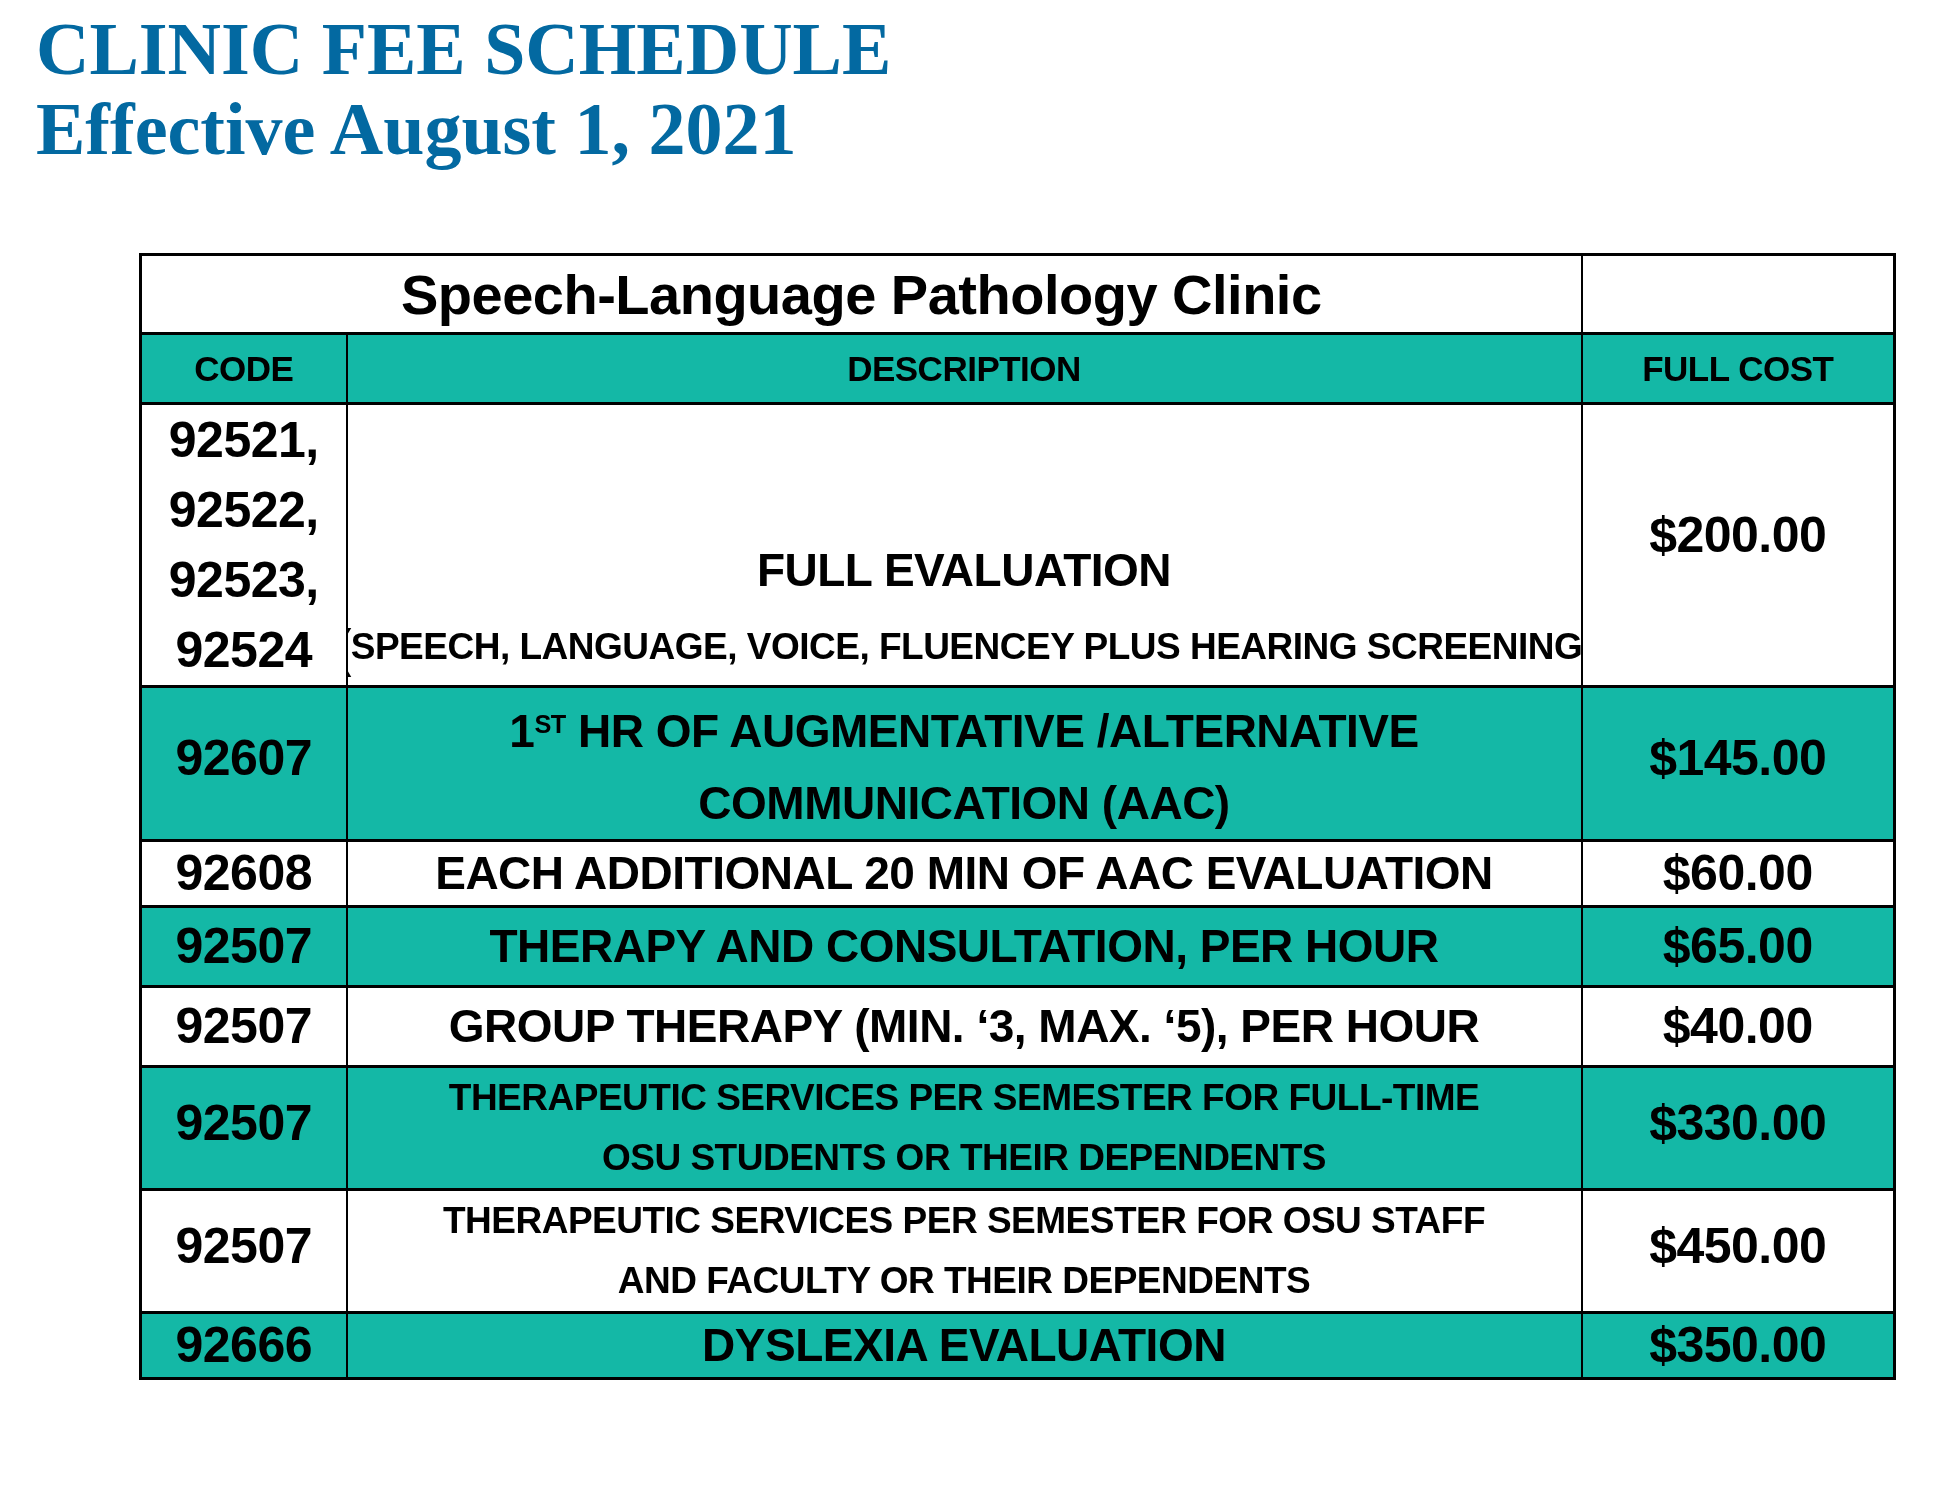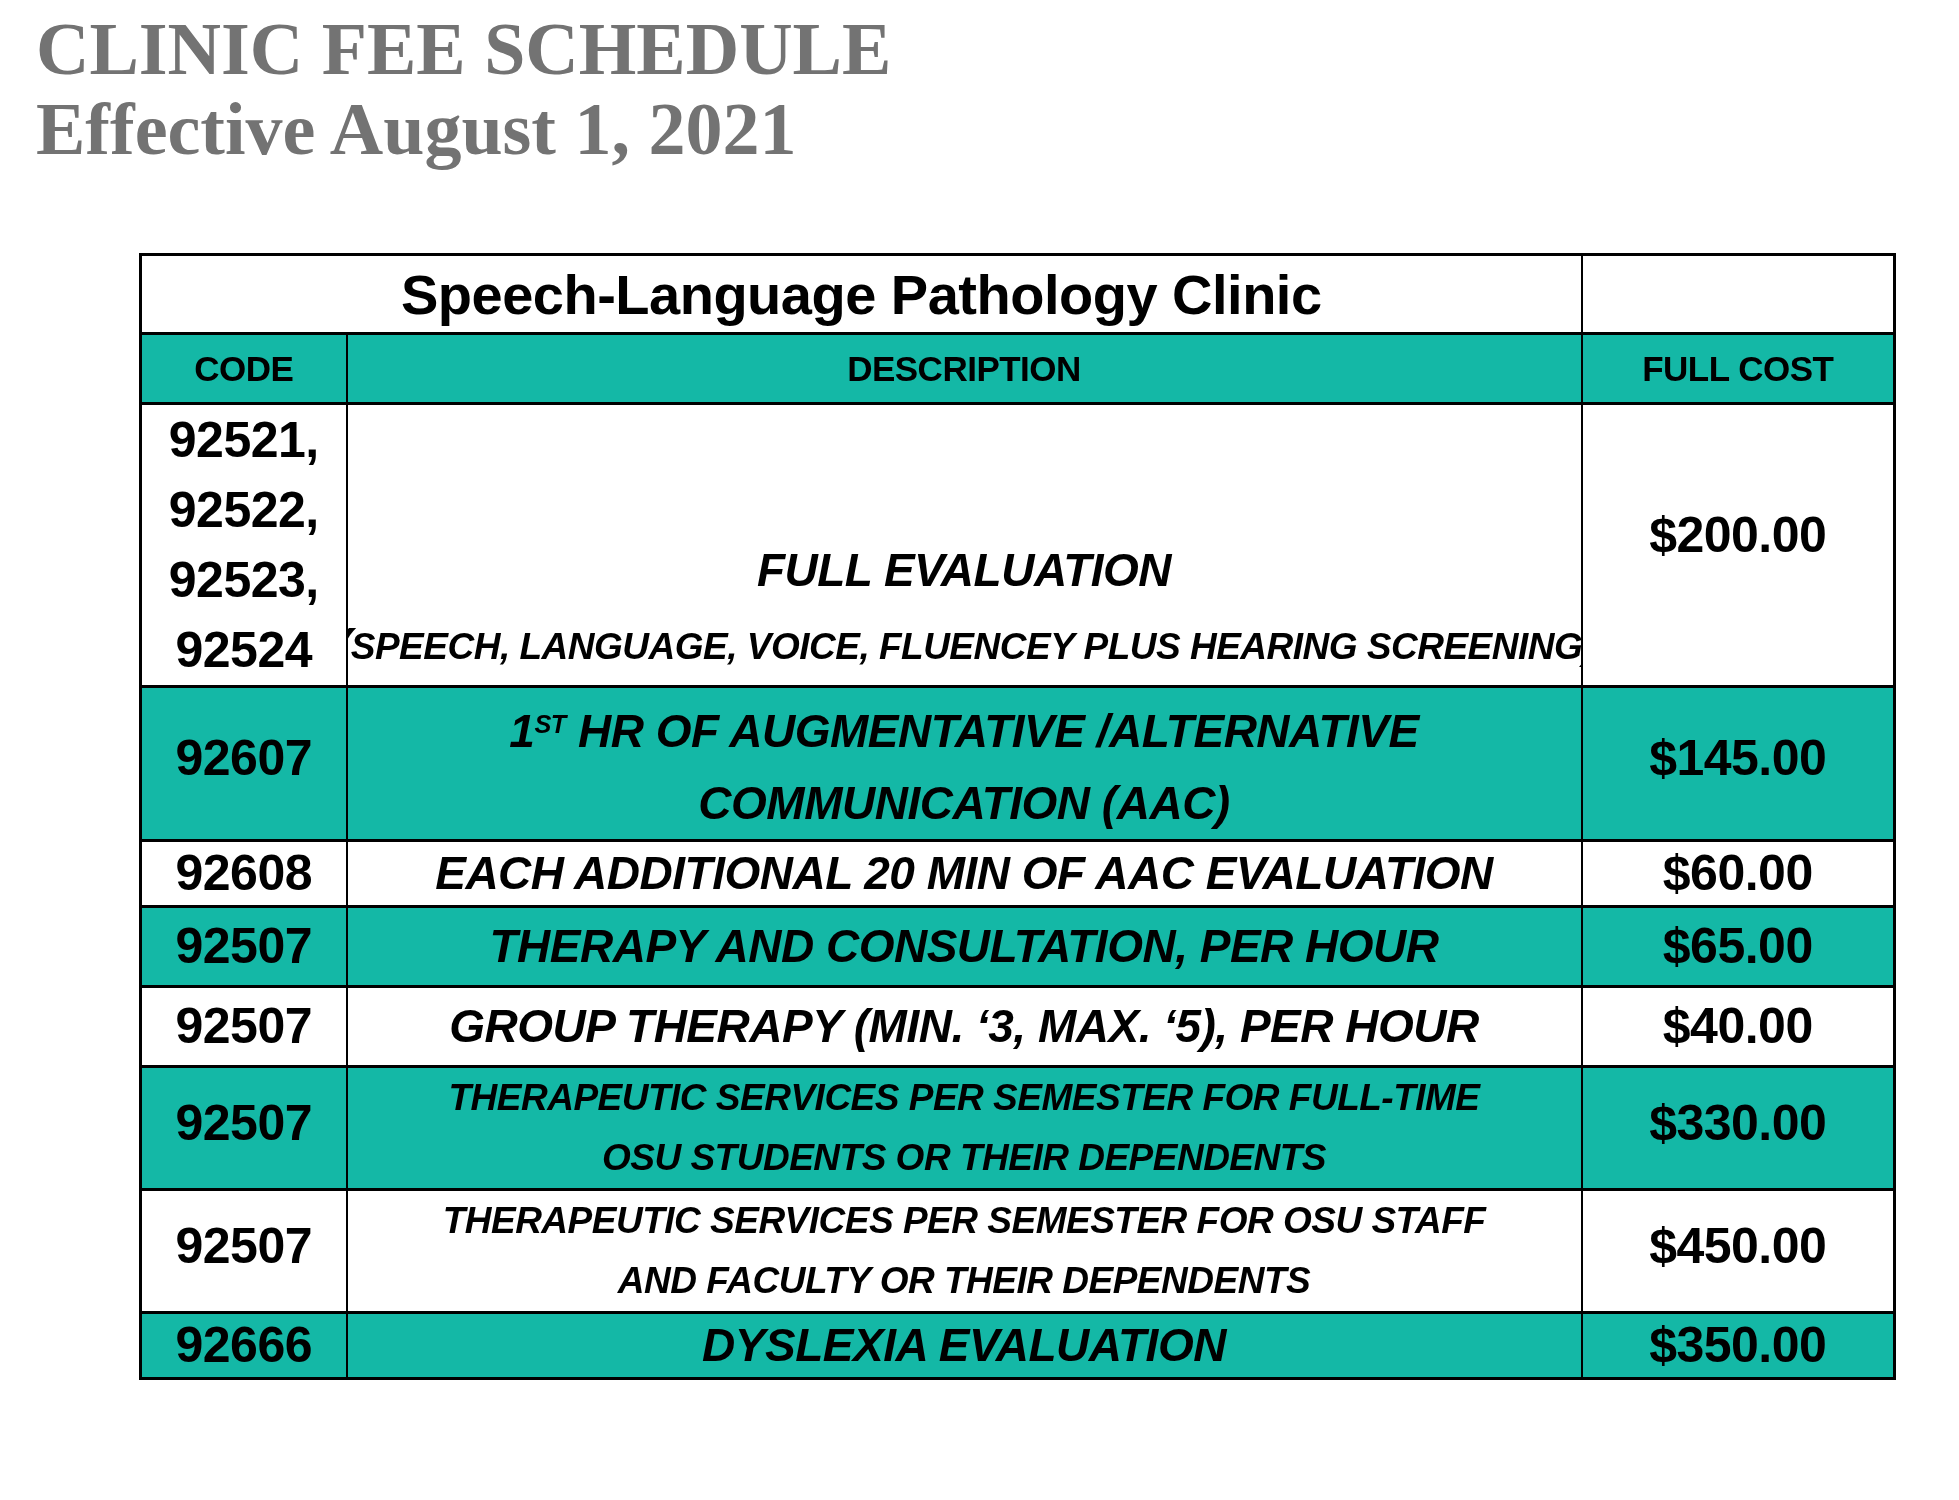--- a/index.html
+++ b/index.html
@@ -6,42 +6,42 @@
   html,body { background:#ffffff; }
   body {
     width:1959px; height:1500px; position:relative; overflow:hidden;
     font-family:"Liberation Sans","DejaVu Sans",sans-serif; color:#000;
   }
   .doc { position:absolute; inset:0; background:#fff; }
 
   .headings {
     position:absolute; left:36px; top:10px;
     font-family:"Liberation Serif","DejaVu Serif",serif;
-    font-weight:bold; font-size:74px; line-height:1.08; color:#737373;
+    font-weight:bold; font-size:74px; line-height:1.08; color:#0369a1;
     white-space:nowrap;
   }
 
   table.fee {
     position:absolute; left:139px; top:253px; width:1754px;
     border-collapse:collapse; table-layout:fixed;
     font-weight:bold; letter-spacing:-0.5px;
     border:3px solid #000;
   }
   table.fee td {
     border-left:2px solid #000; border-right:2px solid #000;
     border-top:3px solid #000; border-bottom:3px solid #000;
     text-align:center; vertical-align:middle; overflow:hidden;
   }
   .shade { background:#14b8a6; }
 
   .title-cell { font-size:56px; }
   tr.hdr td { font-size:35px; }
 
   .code-cell, .cost-cell { font-size:50px; }
-  .desc-cell { font-size:46px;font-style:italic; }
+  .desc-cell { font-size:46px; }
 
   .codes-multi { line-height:70px; }
 
   .r1desc { height:280px; }
   .r1wrap {
     height:100%; display:flex; flex-direction:column;
     justify-content:flex-end; align-items:center;
     padding-bottom:12px;
   }
   .r1main { line-height:56px; margin-bottom:24px; }

